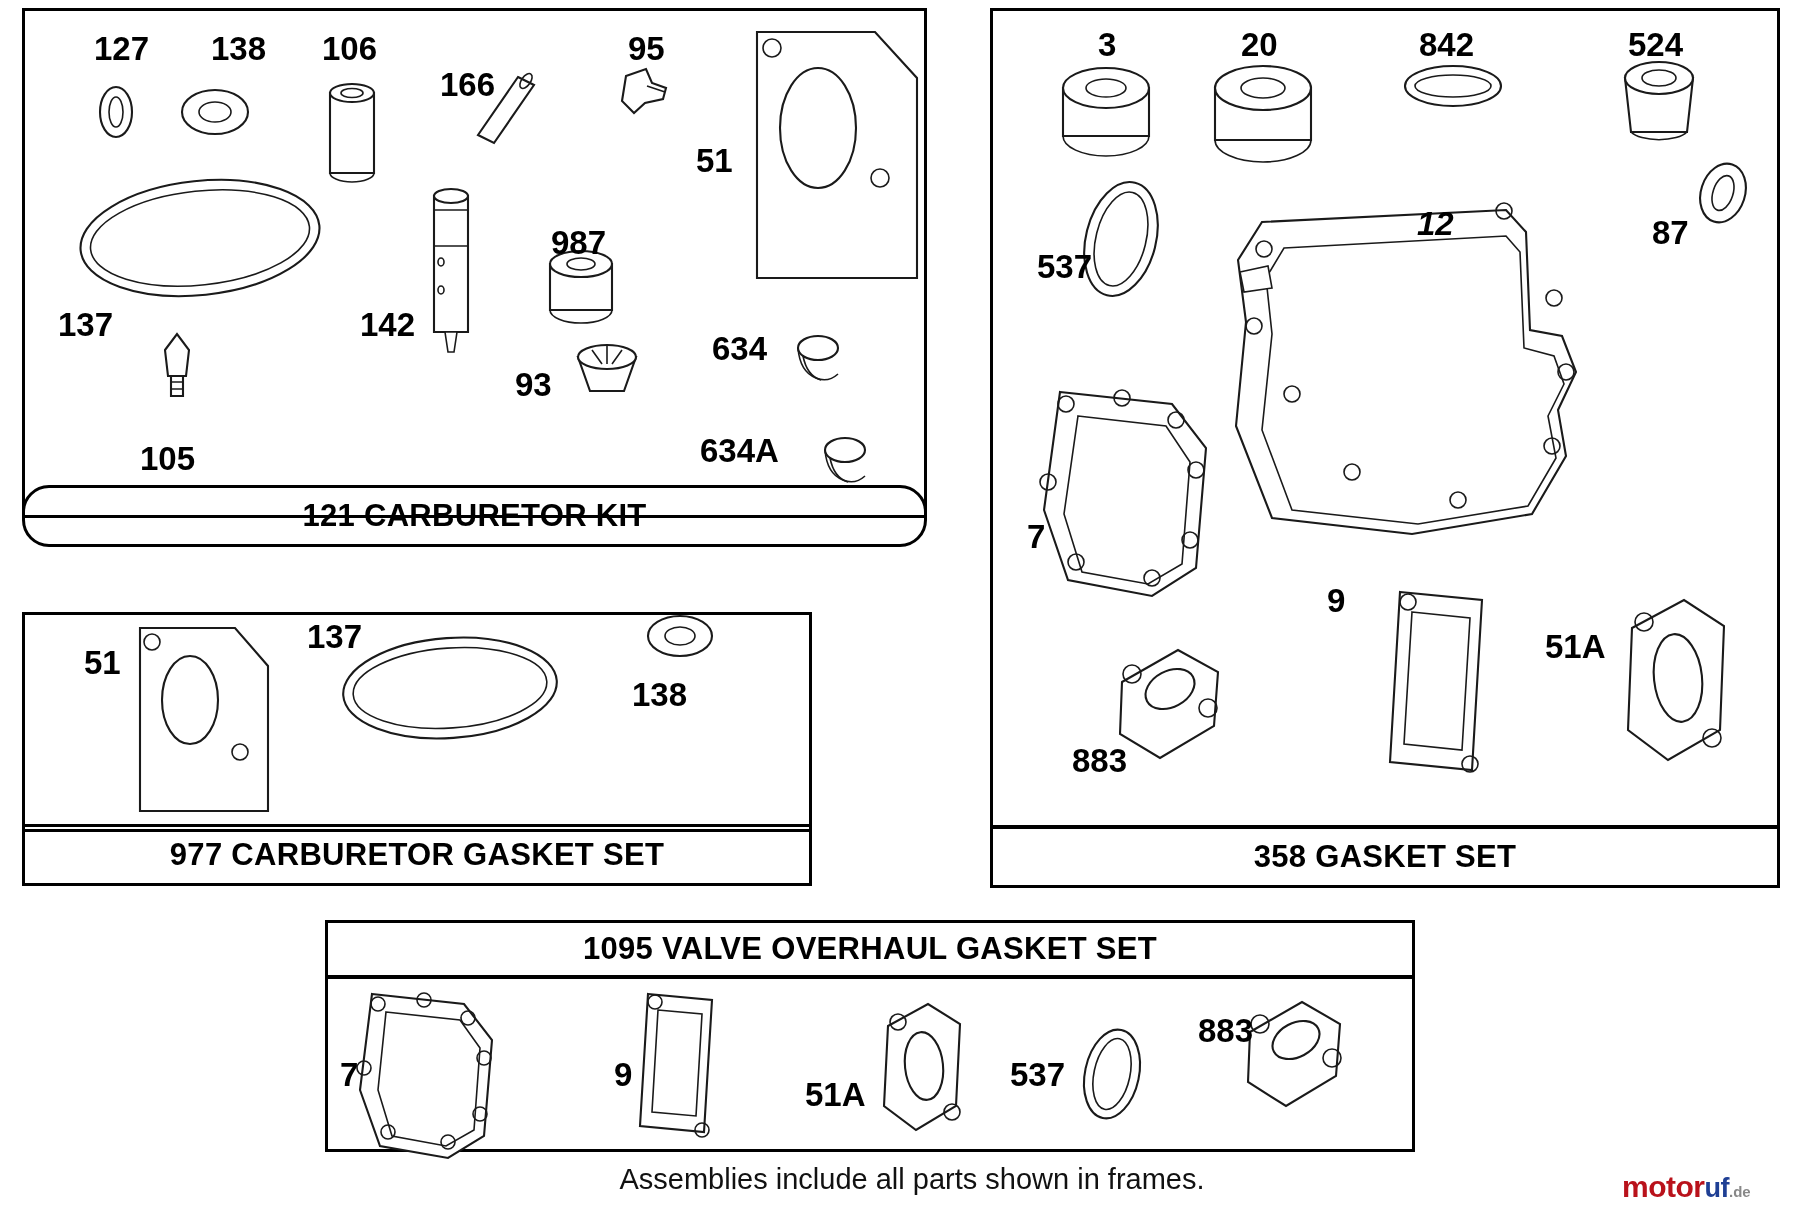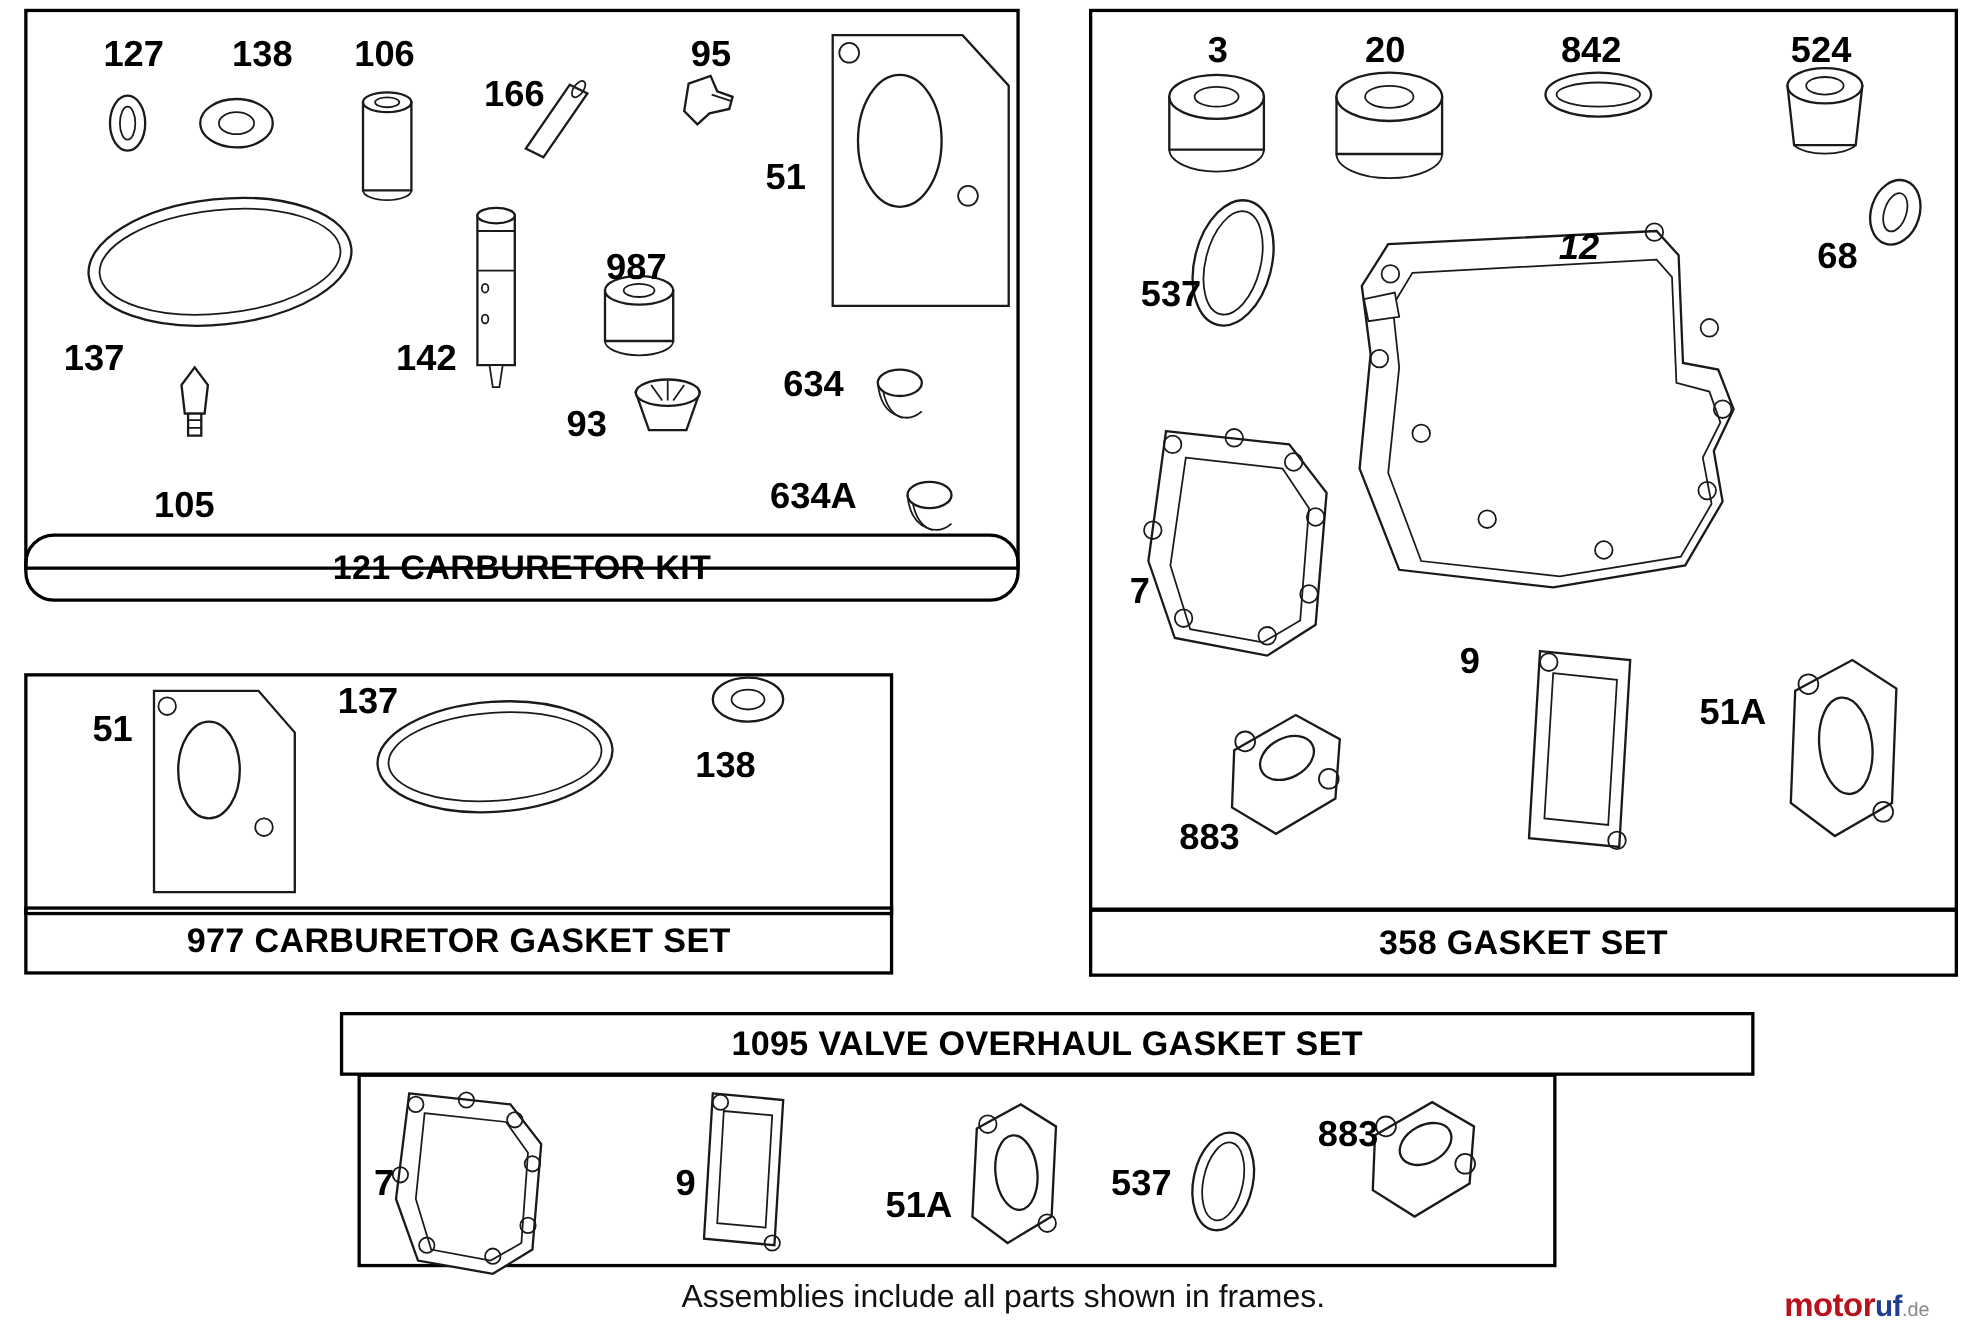--- a/index.html
+++ b/index.html
@@ -11,21 +11,21 @@
   .panel-title{position:absolute;border:3px solid #000;box-sizing:border-box;display:flex;align-items:center;justify-content:center;font-weight:bold;font-size:31px;letter-spacing:.3px;}
   .footer{position:absolute;left:0;width:1800px;text-align:center;font-size:29px;color:#111;padding-left:12px;}
   svg{position:absolute;left:0;top:0;overflow:visible;}
   .st{fill:none;stroke:#1a1a1a;stroke-width:2.1;}
   .st2{fill:none;stroke:#1a1a1a;stroke-width:1.6;}
   .fillw{fill:#ffffff;stroke:#1a1a1a;stroke-width:2.1;}
   .fillw2{fill:#ffffff;stroke:#1a1a1a;stroke-width:1.6;}
   .wm{position:absolute;font-family:"Liberation Sans",sans-serif;}
   .wm .m1{color:#b9121b;font-size:30px;font-weight:bold;letter-spacing:-.5px;}
   .wm .m2{color:#1f3f94;font-size:27px;font-weight:bold;letter-spacing:-.5px;}
-  .wm .m3{color:#888;font-size:18px;}
+  .wm .m3{color:#888;font-size:15px;font-weight:bold;}
 </style>
 </head>
 <body>
 
 <div class="stage">
 
   <div class="panel" style="left:22px;top:8px;width:905px;height:510px;"></div>
   <div class="panel-title" style="left:22px;top:485px;width:905px;height:62px;border-radius:27px;">
     <span>121 CARBURETOR KIT</span>
   </div>
@@ -194,27 +194,27 @@
     <circle class="st2" cx="1644" cy="622" r="9"></circle>
     <circle class="st2" cx="1712" cy="738" r="9"></circle>
   </svg>
 
   <div class="lbl num" style="left:1098px;top:26px;">3</div>
   <div class="lbl num" style="left:1241px;top:26px;">20</div>
   <div class="lbl num" style="left:1419px;top:26px;">842</div>
   <div class="lbl num" style="left:1628px;top:26px;">524</div>
   <div class="lbl num" style="left:1037px;top:248px;">537</div>
   <div class="lbl num" style="left:1417px;top:205px;font-style:italic;">12</div>
-  <div class="lbl num" style="left:1652px;top:214px;">68</div>
+  <div class="lbl num" style="left:1652px;top:214px;">87</div>
   <div class="lbl num" style="left:1027px;top:518px;">7</div>
   <div class="lbl num" style="left:1327px;top:582px;">9</div>
   <div class="lbl num" style="left:1545px;top:628px;">51A</div>
   <div class="lbl num" style="left:1072px;top:742px;">883</div>
 
-  <div class="panel-title" style="left:309px;top:920px;width:1286px;height:58px;">
+  <div class="panel-title" style="left:325px;top:920px;width:1090px;height:58px;">
     <span>1095 VALVE OVERHAUL GASKET SET</span>
   </div>
   <div class="panel" style="left:325px;top:976px;width:1090px;height:176px;"></div>
 
   <svg width="1800" height="1218">
 
     <path class="fillw" d="M372 994 l92 10 l28 36 l-8 96 l-36 22 l-68 -12 l-20 -56 z"></path>
     <path class="st2" d="M386 1012 l74 8 l20 28 l-6 82 l-28 16 l-54 -10 l-14 -46 z"></path>
     <circle class="st2" cx="378" cy="1004" r="7"></circle>
     <circle class="st2" cx="424" cy="1000" r="7"></circle>

